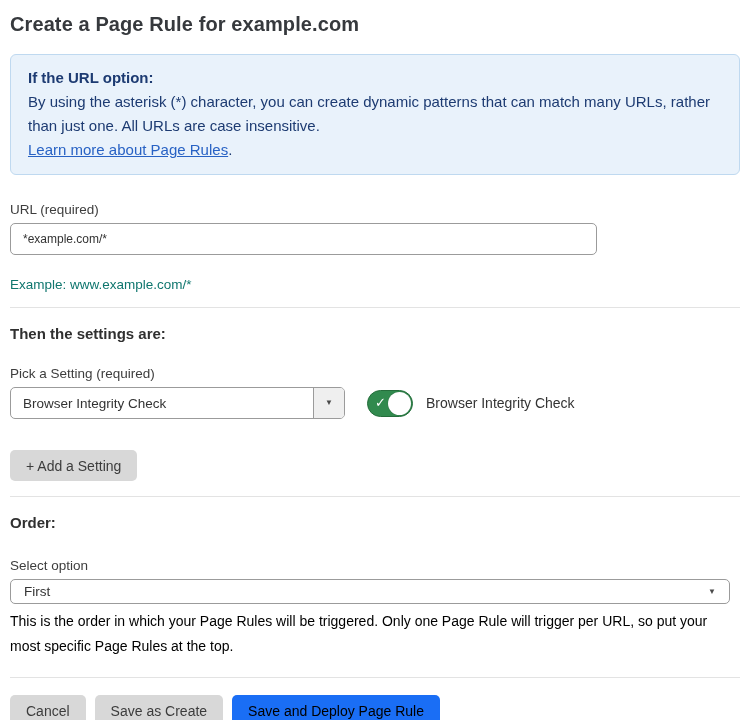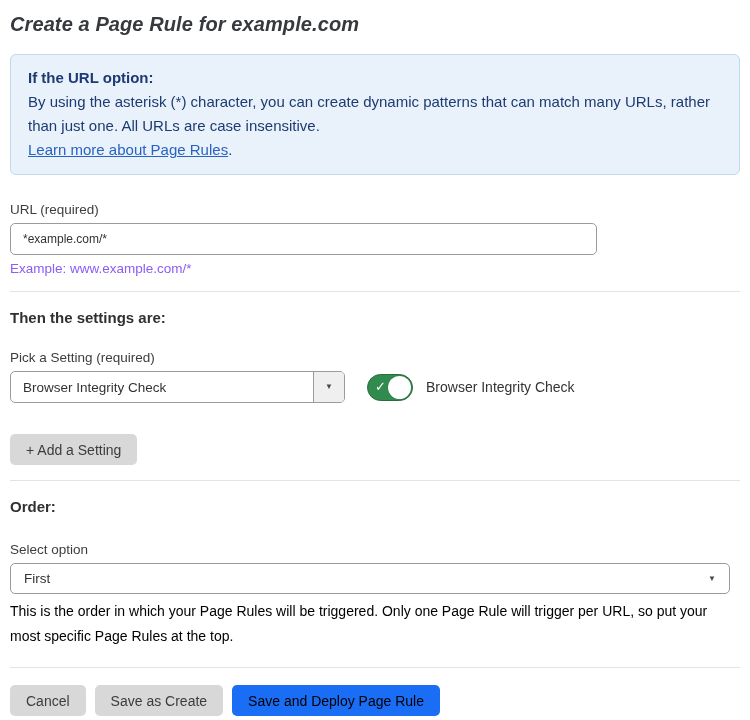--- a/index.html
+++ b/index.html
@@ -11,21 +11,20 @@
     overflow: hidden;
   }
   .container { padding: 0 10px; width: 750px; }
 
   .page-title {
     margin-top: 13px;
     font-size: 20px;
     font-weight: 700;
     color: #36393d;
     letter-spacing: 0.1px;
-    font-style: italic;
   }
 
   .info-box {
     margin-top: 18px;
     background: #e9f2fb;
     border: 1px solid #bfd9f0;
     border-radius: 6px;
     padding: 11px 17px 12px 17px;
     font-size: 15px;
     line-height: 24px;
@@ -53,23 +52,23 @@
     border-radius: 5px;
     padding: 0 12px;
     font-size: 12px;
     color: #333333;
     font-family: "Liberation Sans", "DejaVu Sans", sans-serif;
     outline: none;
     background: #ffffff;
   }
 
   .helper-text {
-    margin-top: 6px;
+    margin-top: 22px;
     font-size: 13.5px;
-    color: #8b5cf6;
+    color: #0f766e;
   }
 
   .divider {
     margin-top: 15px;
     border-top: 1px solid #e3e3e3;
     height: 0;
   }
 
   .section-heading {
     margin-top: 17px;
@@ -170,21 +169,21 @@
   }
   .btn-blue {
     background: #1a6ef5;
     color: #000000;
   }
   .add-setting-btn { margin-top: 31px; }
 
   .wide-select {
     margin-top: 6px;
     width: 720px;
-    height: 31px;
+    height: 25px;
     border: 1px solid #9b9b9b;
     border-radius: 5px;
     background: #ffffff;
     display: flex;
     align-items: center;
     justify-content: space-between;
     padding: 0 13px;
     cursor: pointer;
   }
   .wide-select-value { font-size: 13.5px; color: #333333; }

